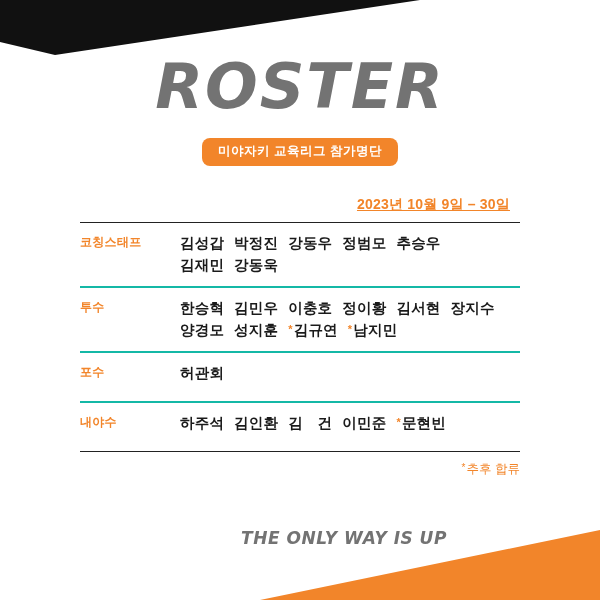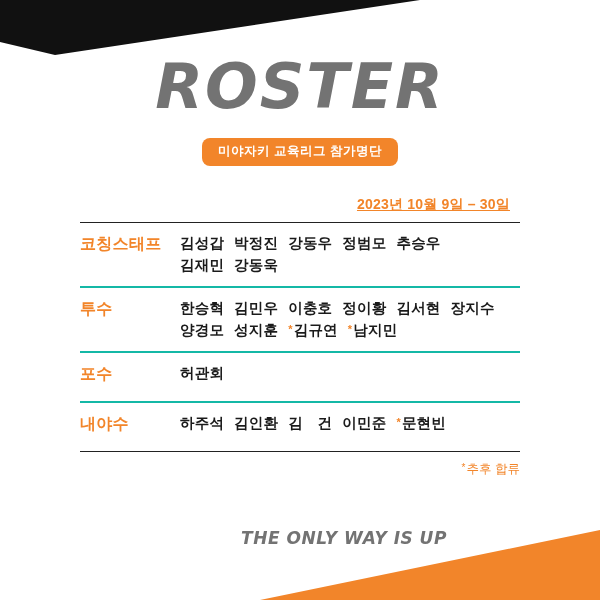--- a/index.html
+++ b/index.html
@@ -97,21 +97,21 @@
     align-items: flex-start;
     border-top: 2px solid #14b8a6;
     padding: 9px 0 9px 0;
     min-height: 30px;
   }
   .row.first { border-top: 1px solid #222222; }
   .row-label {
     width: 100px;
     flex: 0 0 100px;
     color: #f2852a;
-    font-size: 16px;
+    font-size: 12px;
     font-weight: bold;
     padding-top: 2px;
     letter-spacing: 0.3px;
   }
   .row-names {
     flex: 1 1 auto;
     color: #1a1a1a;
     font-size: 14.5px;
     font-weight: bold;
     line-height: 1.55;

